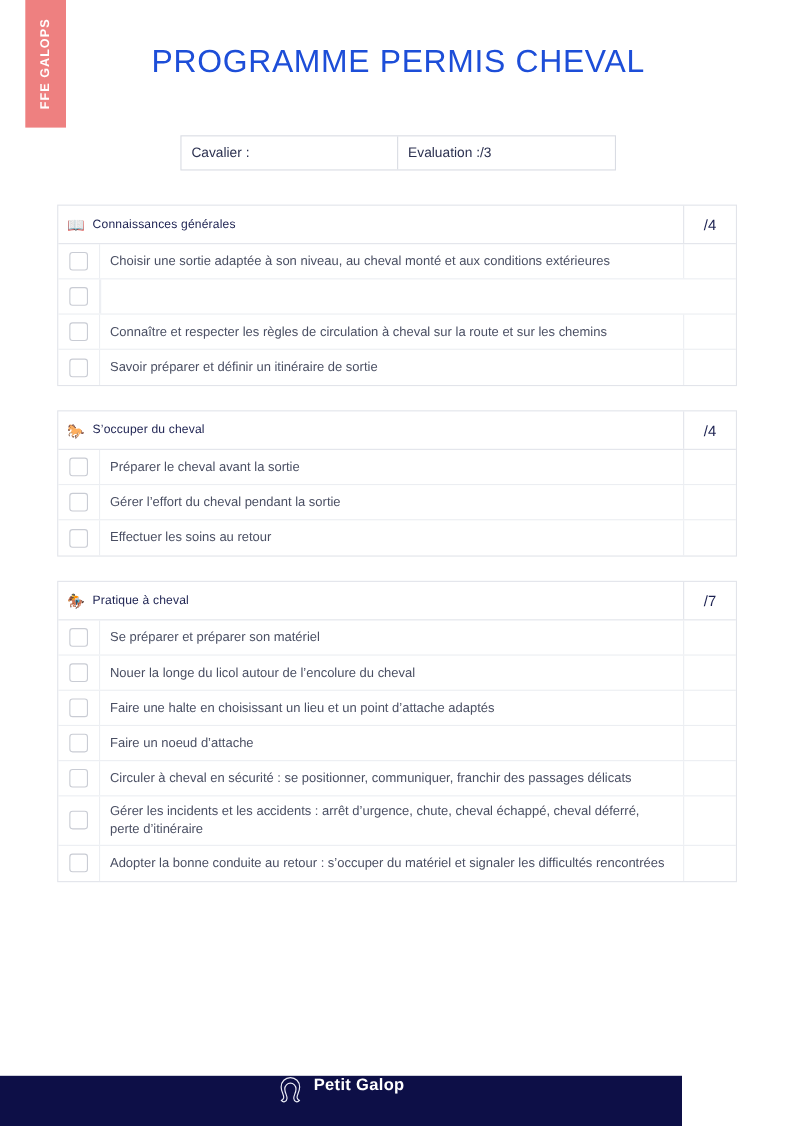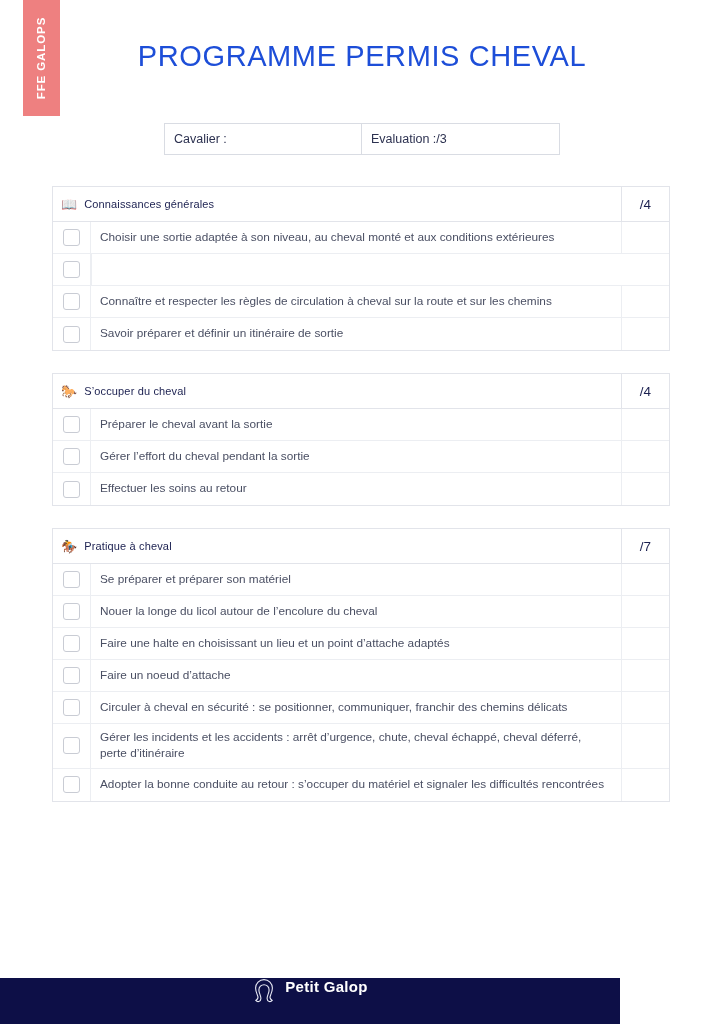--- a/index.html
+++ b/index.html
@@ -306,21 +306,21 @@
         <div class="cb-cell">
             <span class="checkbox"></span>
           </div>
         <div class="row-text">Faire un noeud d’attache</div>
         <div class="row-score"></div>
       </div>
       <div class="row">
         <div class="cb-cell">
             <span class="checkbox"></span>
           </div>
-        <div class="row-text">Circuler à cheval en sécurité : se positionner, communiquer, franchir des chemins délicats</div>
+        <div class="row-text">Circuler à cheval en sécurité : se positionner, communiquer, franchir des passages délicats</div>
         <div class="row-score"></div>
       </div>
       <div class="row">
         <div class="cb-cell">
             <span class="checkbox"></span>
           </div>
         <div class="row-text">Gérer les incidents et les accidents : arrêt d’urgence, chute, cheval échappé, cheval déferré, perte d’itinéraire</div>
         <div class="row-score"></div>
       </div>
       <div class="row">

